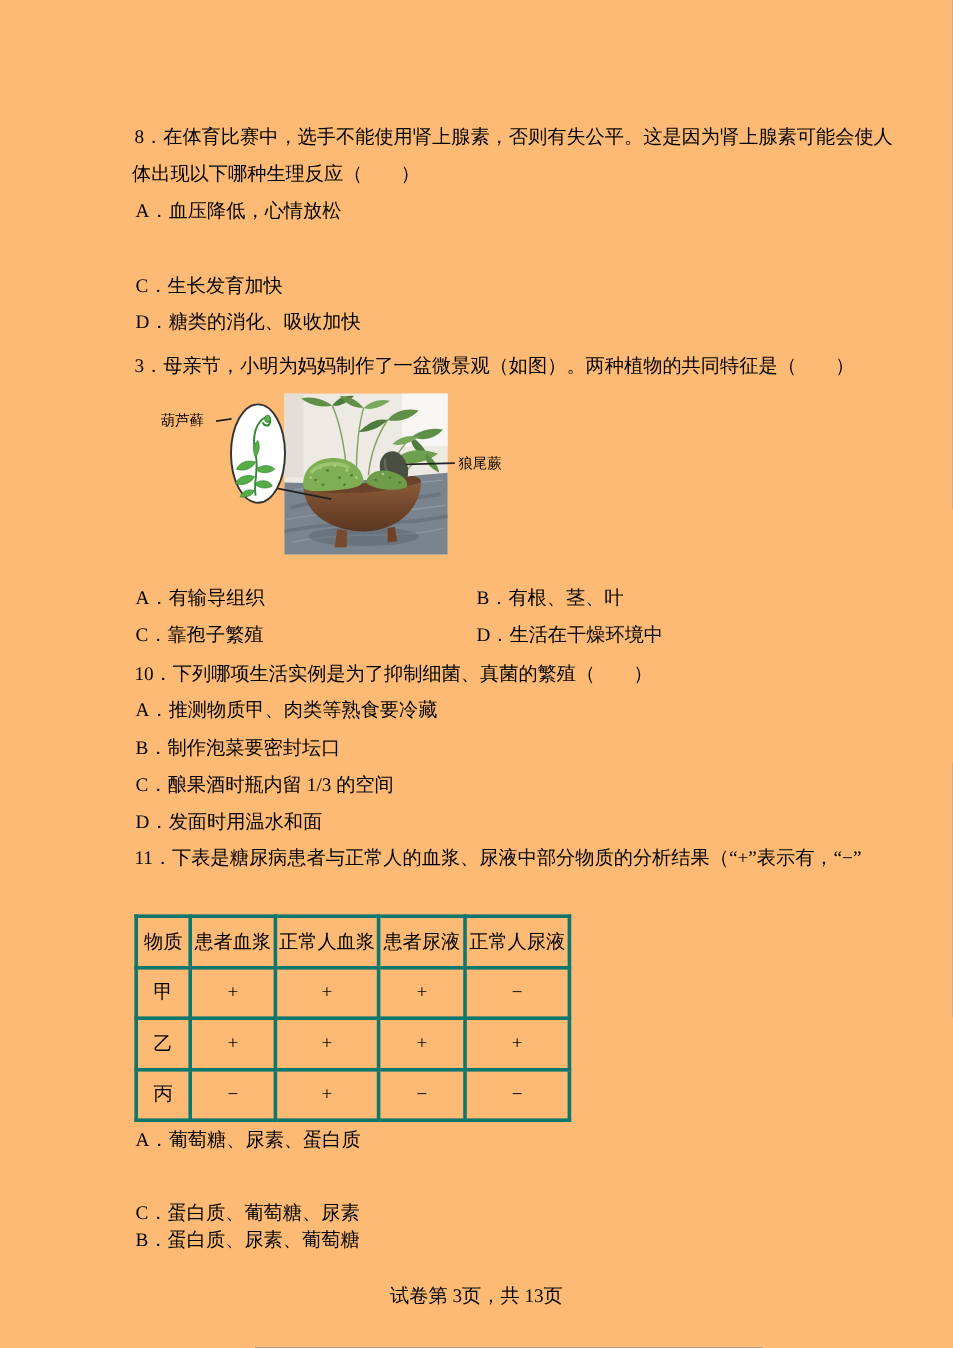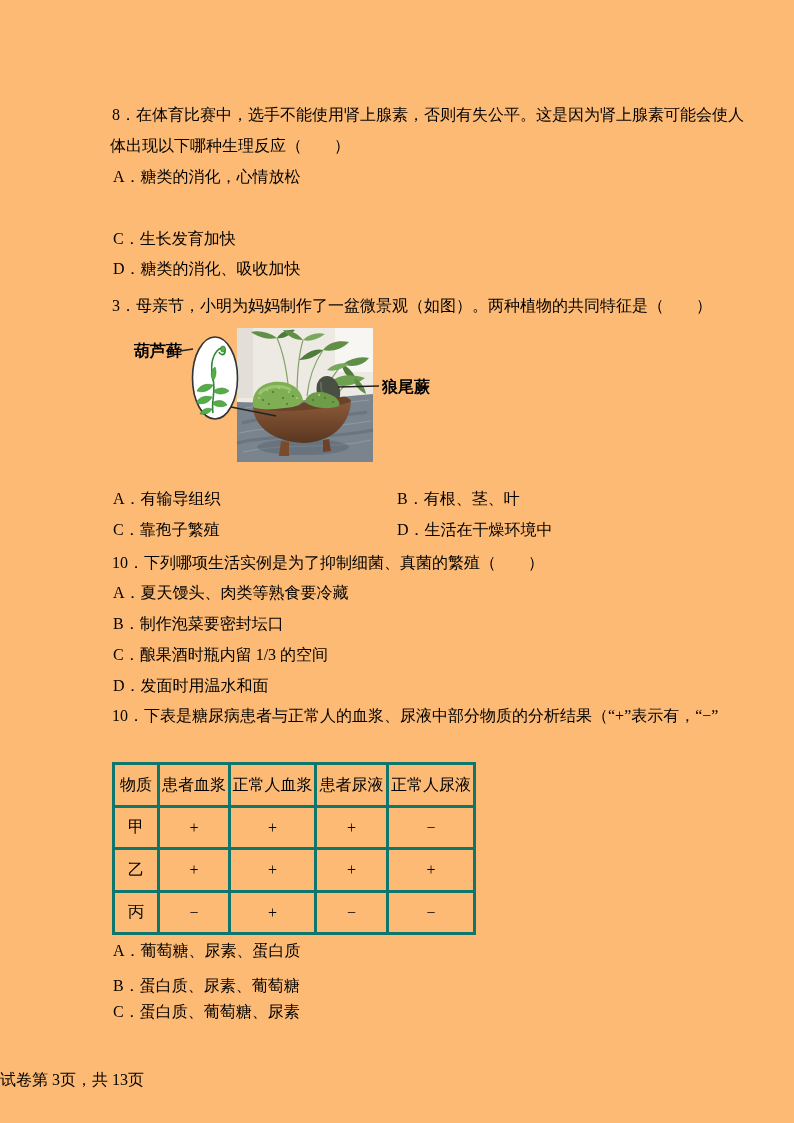--- a/index.html
+++ b/index.html
@@ -4,44 +4,44 @@
 <style>
   html,body{margin:0;padding:0;background:#888;}
   .page{
     position:relative;width:794px;height:1123px;background:#fdba74;
     margin:0 auto;overflow:hidden;color:#000;
     font-family:"Liberation Serif","DejaVu Serif",serif;
   }
   .tl{
     position:absolute;font-size:16px;line-height:19px;white-space:pre;
   }
-  .figure-label{position:absolute;font-size:16px;line-height:19px;white-space:pre;font-weight:bold;}
+  .figure-label{position:absolute;font-size:12px;line-height:19px;white-space:pre;}
   .fig-svg{position:absolute;left:110px;top:325px;width:335px;height:145px;}
   table.qtable{
     position:absolute;left:112px;top:762px;width:361px;
     border-collapse:collapse;table-layout:fixed;
     border:2px solid #000;
   }
   table.qtable td{
     border:3px solid #0f766e;text-align:center;vertical-align:middle;
     font-size:16px;padding:0;
   }
   .footer{
-    position:absolute;left:0;top:1070px;width:794px;
+    position:absolute;left:0;top:1070px;width:794px;text-align:center;
     font-size:16px;
   }
 </style>
 </head>
 <body>
 
 <div class="page">
 
   <div class="tl" style="left:112px;top:105px;">8．在体育比赛中，选手不能使用肾上腺素，否则有失公平。这是因为肾上腺素可能会使人</div>
   <div class="tl" style="left:110px;top:136px;">体出现以下哪种生理反应（　　）</div>
-  <div class="tl" style="left:113px;top:167px;">A．糖类的消化，心情放松</div>
+  <div class="tl" style="left:113px;top:167px;">A．血压降低，心情放松</div>
   <div class="tl" style="left:113px;top:229px;">C．生长发育加快</div>
   <div class="tl" style="left:113px;top:259px;">D．糖类的消化、吸收加快</div>
 
   <div class="tl" style="left:112px;top:296px;">3．母亲节，小明为妈妈制作了一盆微景观（如图）。两种植物的共同特征是（　　）</div>
 
   <svg class="fig-svg" viewBox="0 0 335 145" xmlns="http://www.w3.org/2000/svg">
 
     <g transform="translate(127,3)">
       <rect x="0" y="0" width="136" height="134" fill="#edeae4"></rect>
       <rect x="98" y="0" width="38" height="44" fill="#f7f6f2"></rect>
@@ -135,26 +135,26 @@
   </svg>
   <div class="figure-label" style="left:134px;top:341px;">葫芦藓</div>
   <div class="figure-label" style="left:382px;top:377px;">狼尾蕨</div>
 
   <div class="tl" style="left:113px;top:489px;text-align:right;">A．有输导组织</div>
   <div class="tl" style="left:397px;top:489px;">B．有根、茎、叶</div>
   <div class="tl" style="left:113px;top:520px;">C．靠孢子繁殖</div>
   <div class="tl" style="left:397px;top:520px;">D．生活在干燥环境中</div>
 
   <div class="tl" style="left:112px;top:553px;">10．下列哪项生活实例是为了抑制细菌、真菌的繁殖（　　）</div>
-  <div class="tl" style="left:113px;top:583px;">A．夏天馒头、肉类等熟食要冷藏</div>
+  <div class="tl" style="left:113px;top:583px;">A．推测物质甲、肉类等熟食要冷藏</div>
   <div class="tl" style="left:113px;top:614px;">B．制作泡菜要密封坛口</div>
   <div class="tl" style="left:113px;top:645px;">C．酿果酒时瓶内留 1/3 的空间</div>
   <div class="tl" style="left:113px;top:676px;">D．发面时用温水和面</div>
 
-  <div class="tl" style="left:112px;top:706px;">10．下表是糖尿病患者与正常人的血浆、尿液中部分物质的分析结果（“+”表示有，“−”</div>
+  <div class="tl" style="left:112px;top:706px;">11．下表是糖尿病患者与正常人的血浆、尿液中部分物质的分析结果（“+”表示有，“−”</div>
 
   <table class="qtable">
     <colgroup>
       <col style="width:45px">
         <col style="width:71px">
         <col style="width:86px">
         <col style="width:72px">
         <col style="width:87px">
     </colgroup>
     <tbody>
@@ -183,18 +183,18 @@
       <td>丙</td>
       <td>−</td>
       <td>+</td>
       <td>−</td>
       <td>−</td>
     </tr>
   </tbody>
     </table>
 
   <div class="tl" style="left:113px;top:941px;">A．葡萄糖、尿素、蛋白质</div>
-  <div class="tl" style="left:113px;top:976px;">B．蛋白质、尿素、葡萄糖</div>
+  <div class="tl" style="left:113px;top:1024px;">B．蛋白质、尿素、葡萄糖</div>
   <div class="tl" style="left:113px;top:1002px;">C．蛋白质、葡萄糖、尿素</div>
 
   <div class="footer">试卷第 3页，共 13页</div>
 
 </div>
 
 </body></html>

